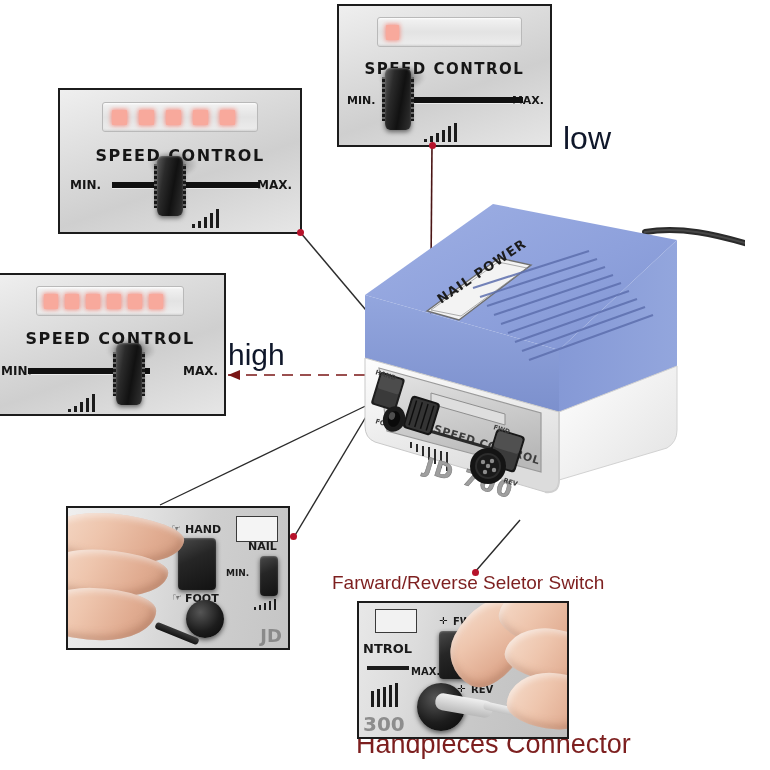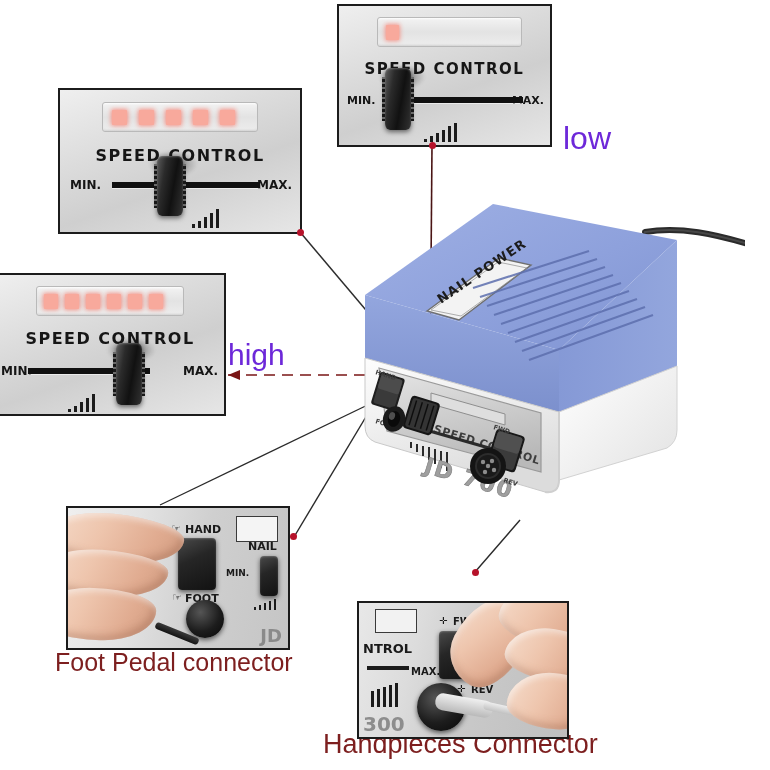--- a/index.html
+++ b/index.html
@@ -76,21 +76,21 @@
     position:absolute;
     background:radial-gradient(ellipse at center,rgba(30,30,30,.55) 0%,rgba(30,30,30,0) 70%);
     filter:blur(1px);
   }
   .ticks{position:absolute;display:flex;align-items:flex-end;}
   .ticks i{display:block;background:#1b1b1b;margin-right:3px;}
 
   
   .rlabel{
     position:absolute;
-    color:#6d28d9;
+    color:#0f172a;
     font-family:"Liberation Sans", sans-serif;
     white-space:nowrap;
     line-height:1;
   }
   .rlabel.dark{color:#7d1f1f;}
 
   
   .dot{
     position:absolute;width:7px;height:7px;border-radius:50%;
     background:#b6122a;
@@ -237,22 +237,22 @@
   </div>
 
   <div class="dot" style="left:429px;top:142px;"></div>
   <div class="dot" style="left:297px;top:229px;"></div>
   <div class="dot" style="left:290px;top:533px;"></div>
   <div class="dot" style="left:472px;top:569px;"></div>
 
   <div class="rlabel" style="left:563px;top:122px;font-size:32px;">low</div>
   <div class="rlabel" style="left:228px;top:340px;font-size:30px;">high</div>
 
-  <div class="rlabel dark" style="left:55px;top:650px;font-size:25px;font-weight:400;">Foot Pedal connector</div>
-  <div class="rlabel dark" style="left:323px;top:731px;font-size:27px;font-weight:400;">Handpieces Connector</div>
+  <div class="rlabel dark" style="left:332px;top:573px;font-size:19px;font-weight:400;">Farward/Reverse Seletor Switch</div>
+  <div class="rlabel dark" style="left:356px;top:731px;font-size:27px;font-weight:400;">Handpieces Connector</div>
 
   <div id="device" style="left:345px;top:180px;width:400px;height:360px;">
     <svg class="dev-svg" viewBox="0 0 400 360" width="400" height="360">
       <defs>
         <linearGradient id="blueTop" x1="0" y1="0" x2="1" y2="1">
           <stop offset="0%" stop-color="#9fb0e4"></stop>
           <stop offset="55%" stop-color="#8ea1dc"></stop>
           <stop offset="100%" stop-color="#8094d2"></stop>
         </linearGradient>
         <linearGradient id="blueFront" x1="0" y1="0" x2="0" y2="1">

